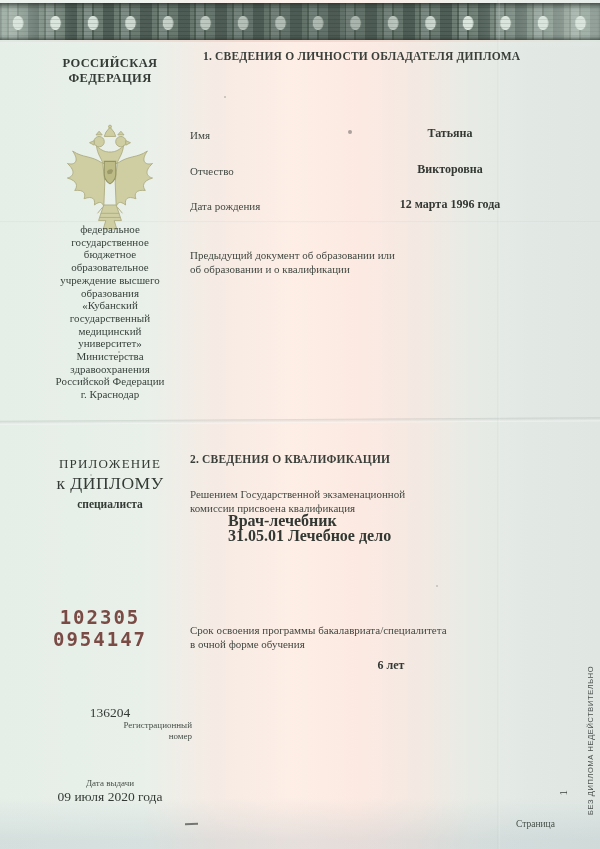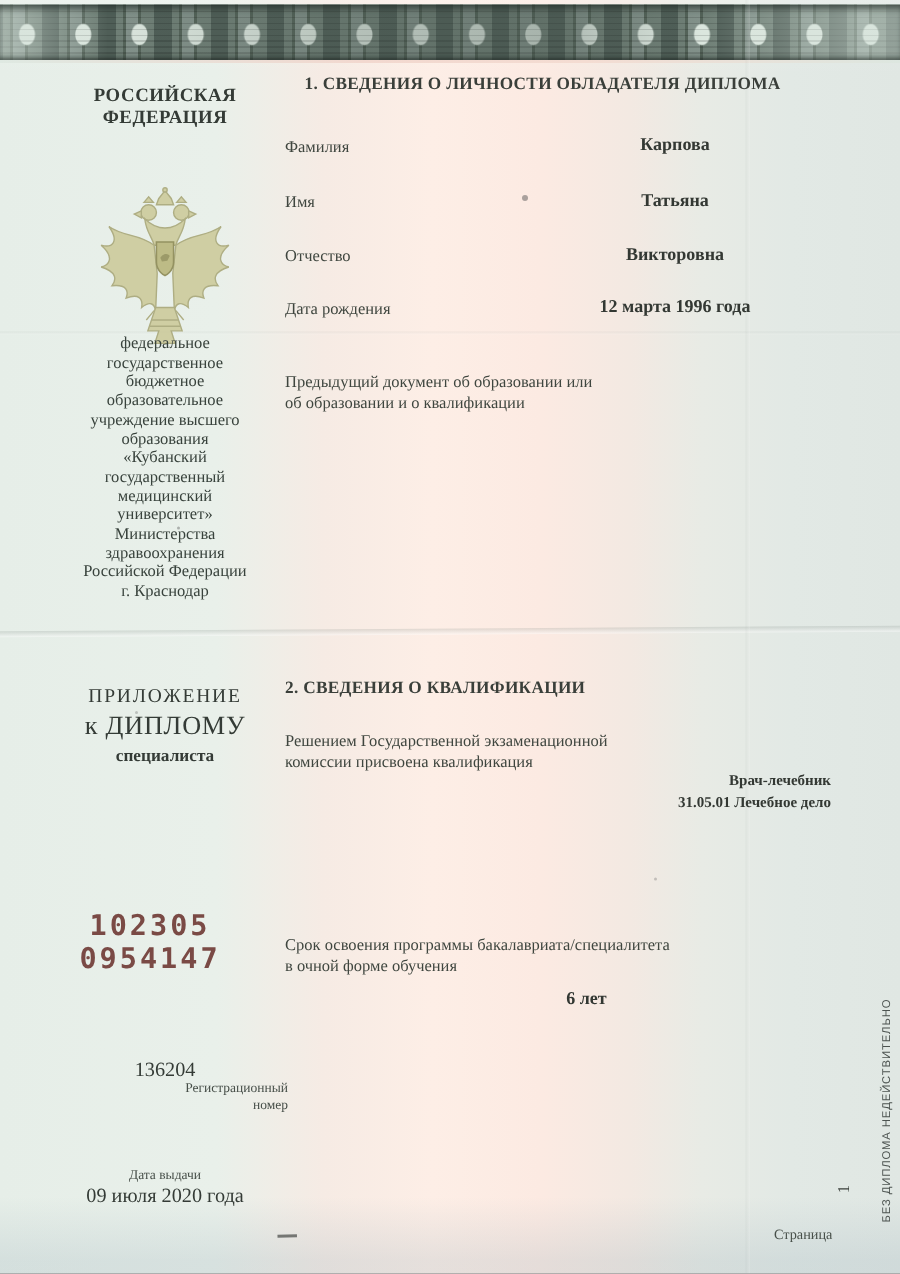--- a/index.html
+++ b/index.html
@@ -55,21 +55,21 @@
   .issue-date{position:absolute;left:18px;top:789px;width:184px;text-align:center;font-size:13.5px;color:#343b36;}
   
   .s1-title{position:absolute;left:203px;top:50px;width:380px;font-size:11.5px;font-weight:bold;letter-spacing:.2px;color:#3a3f3a;}
   .frow{position:absolute;left:190px;width:380px;display:flex;}
   .frow .lab{font-size:11px;color:#3f463f;width:140px;flex:none;padding-top:3px;}
   .frow .val{flex:1;text-align:center;font-size:12px;font-weight:bold;color:#333833;}
   .prev-label{position:absolute;left:190px;top:248px;width:360px;font-size:11px;line-height:14px;color:#3f463f;}
   .prev-value{position:absolute;left:228px;top:282px;width:326px;text-align:center;font-size:11.5px;font-weight:bold;color:#333833;}
   .s2-title{position:absolute;left:190px;top:453px;width:380px;font-size:11.5px;font-weight:bold;letter-spacing:.2px;color:#3a3f3a;}
   .decision-label{position:absolute;left:190px;top:487px;width:360px;font-size:11px;line-height:14px;color:#3f463f;}
-  .qualification{position:absolute;left:228px;top:513px;width:326px;text-align:right;font-size:10px;font-weight:bold;line-height:15px;color:#333833;}
+  .qualification{position:absolute;left:228px;top:513px;width:326px;text-align:left;font-size:16px;font-weight:bold;line-height:15px;color:#333833;}
   .duration-label{position:absolute;left:190px;top:623px;width:370px;font-size:11px;line-height:14px;color:#3f463f;}
   .duration-value{position:absolute;left:228px;top:658px;width:326px;text-align:center;font-size:12px;font-weight:bold;color:#333833;}
   
   .vertical-note{position:absolute;right:5px;top:640px;height:175px;
     writing-mode:vertical-rl;transform:rotate(180deg);
     font-family:"Liberation Sans","DejaVu Sans",sans-serif;
     font-size:7.5px;letter-spacing:.6px;color:#4c5350;}
   .page-number{position:absolute;right:31px;top:790px;writing-mode:vertical-rl;transform:rotate(180deg);
     font-size:11px;color:#3a3f3a;}
   .page-label{position:absolute;left:516px;top:819px;font-size:9.5px;color:#474f49;}
@@ -148,22 +148,20 @@
   <div class="reg-label pre">Регистрационный
 номер</div>
   <div class="reg-number">136204</div>
 
   <div class="date-label">Дата выдачи</div>
   <div class="issue-date">09 июля 2020 года</div>
 
   <div class="s1-title">1. СВЕДЕНИЯ О ЛИЧНОСТИ ОБЛАДАТЕЛЯ ДИПЛОМА</div>
 
   <div class="frow" style="top:89px">
-    <span class="lab">Фамилия</span>
-    <span class="val">Карпова</span>
   </div>
   <div class="frow" style="top:162px">
     <span class="lab">Отчество</span>
     <span class="val">Викторовна</span>
   </div>
   <div class="frow" style="top:126px">
     <span class="lab">Имя</span>
     <span class="val">Татьяна</span>
   </div>
   <div class="frow" style="top:197px">

